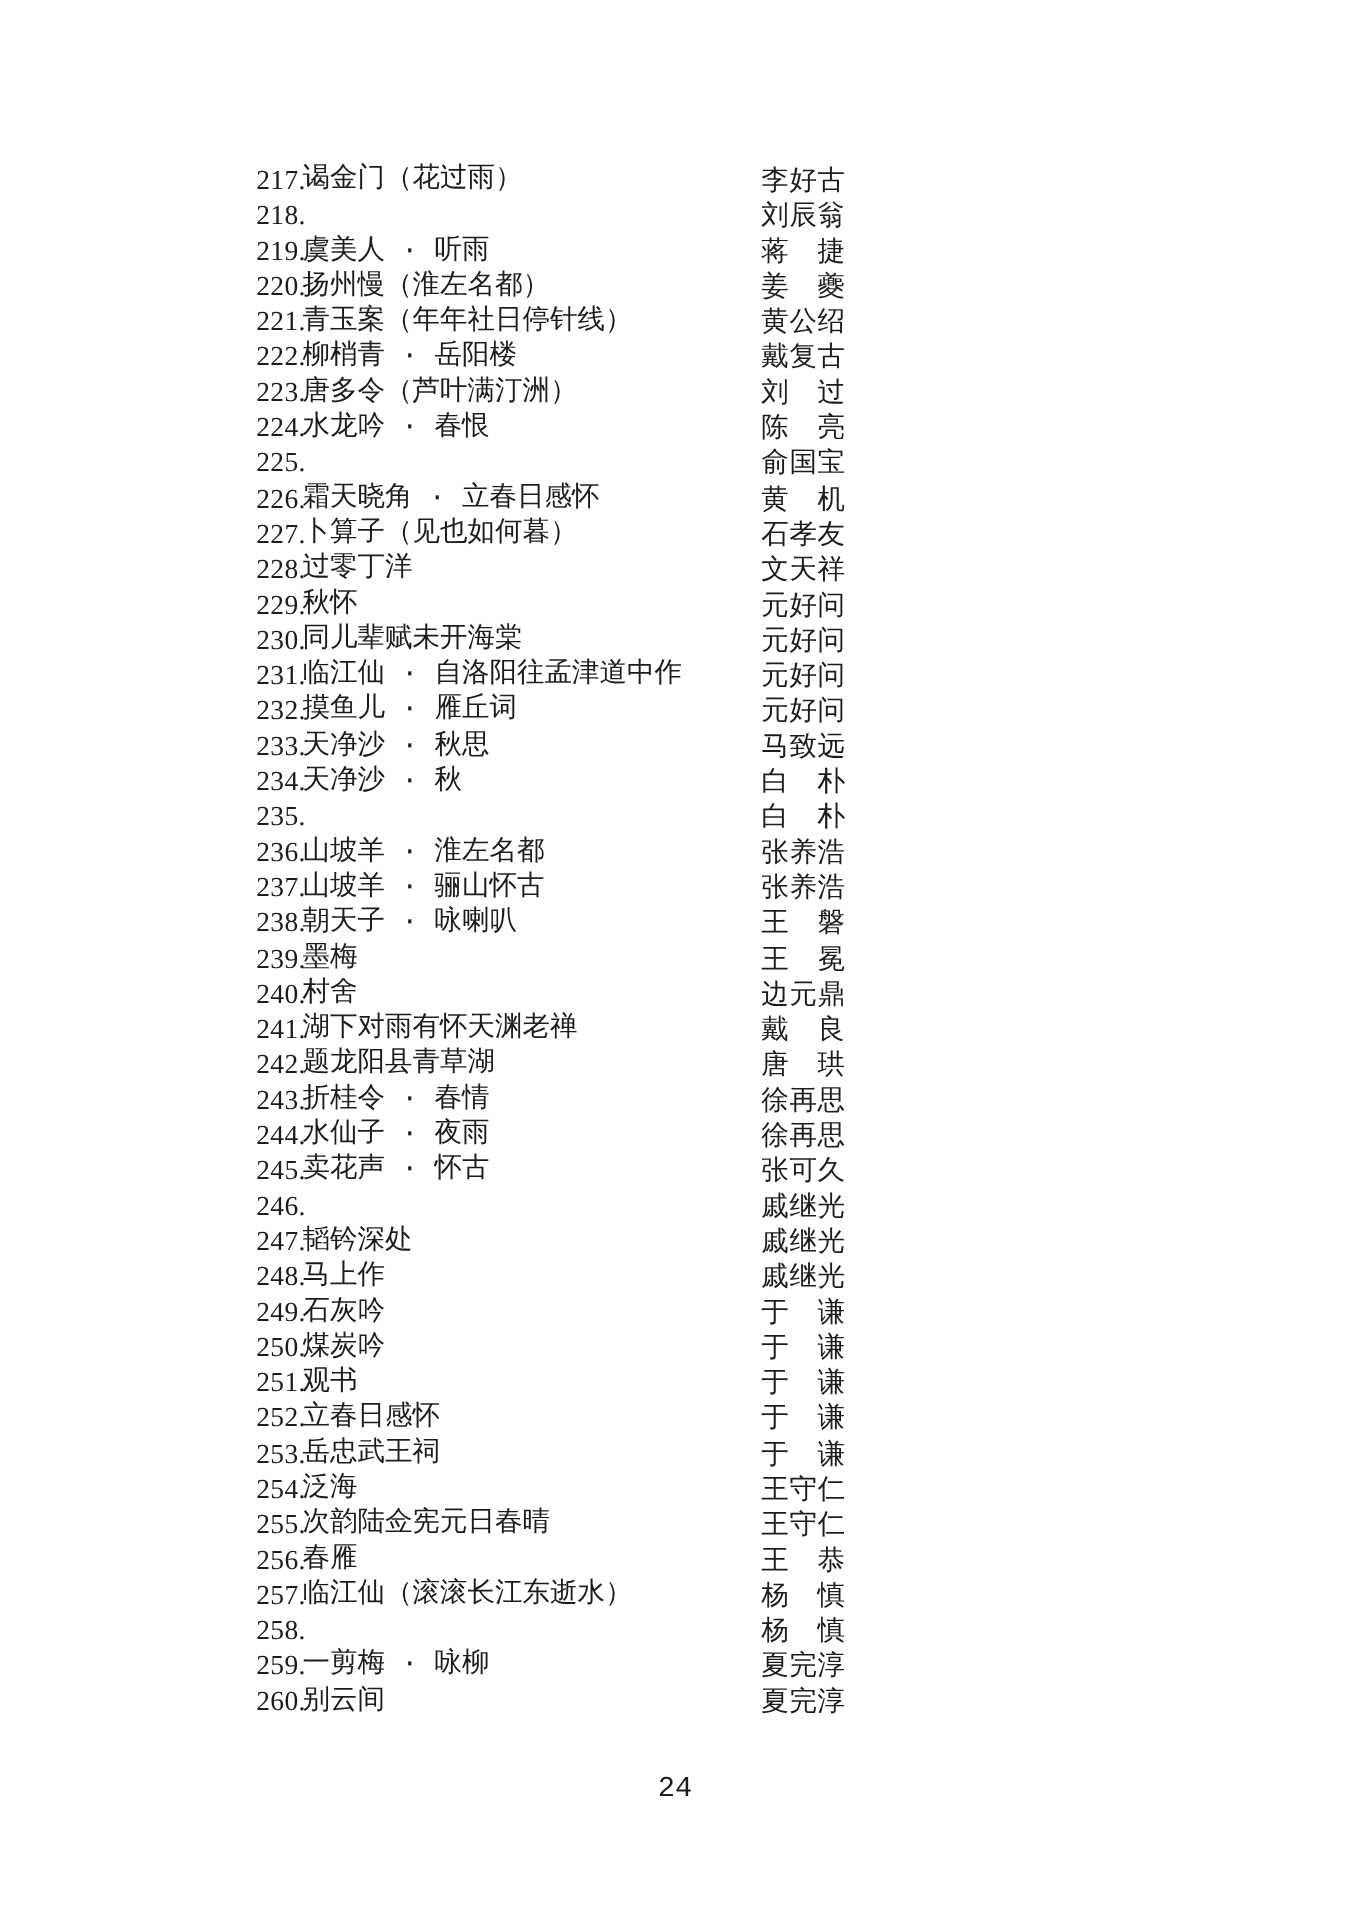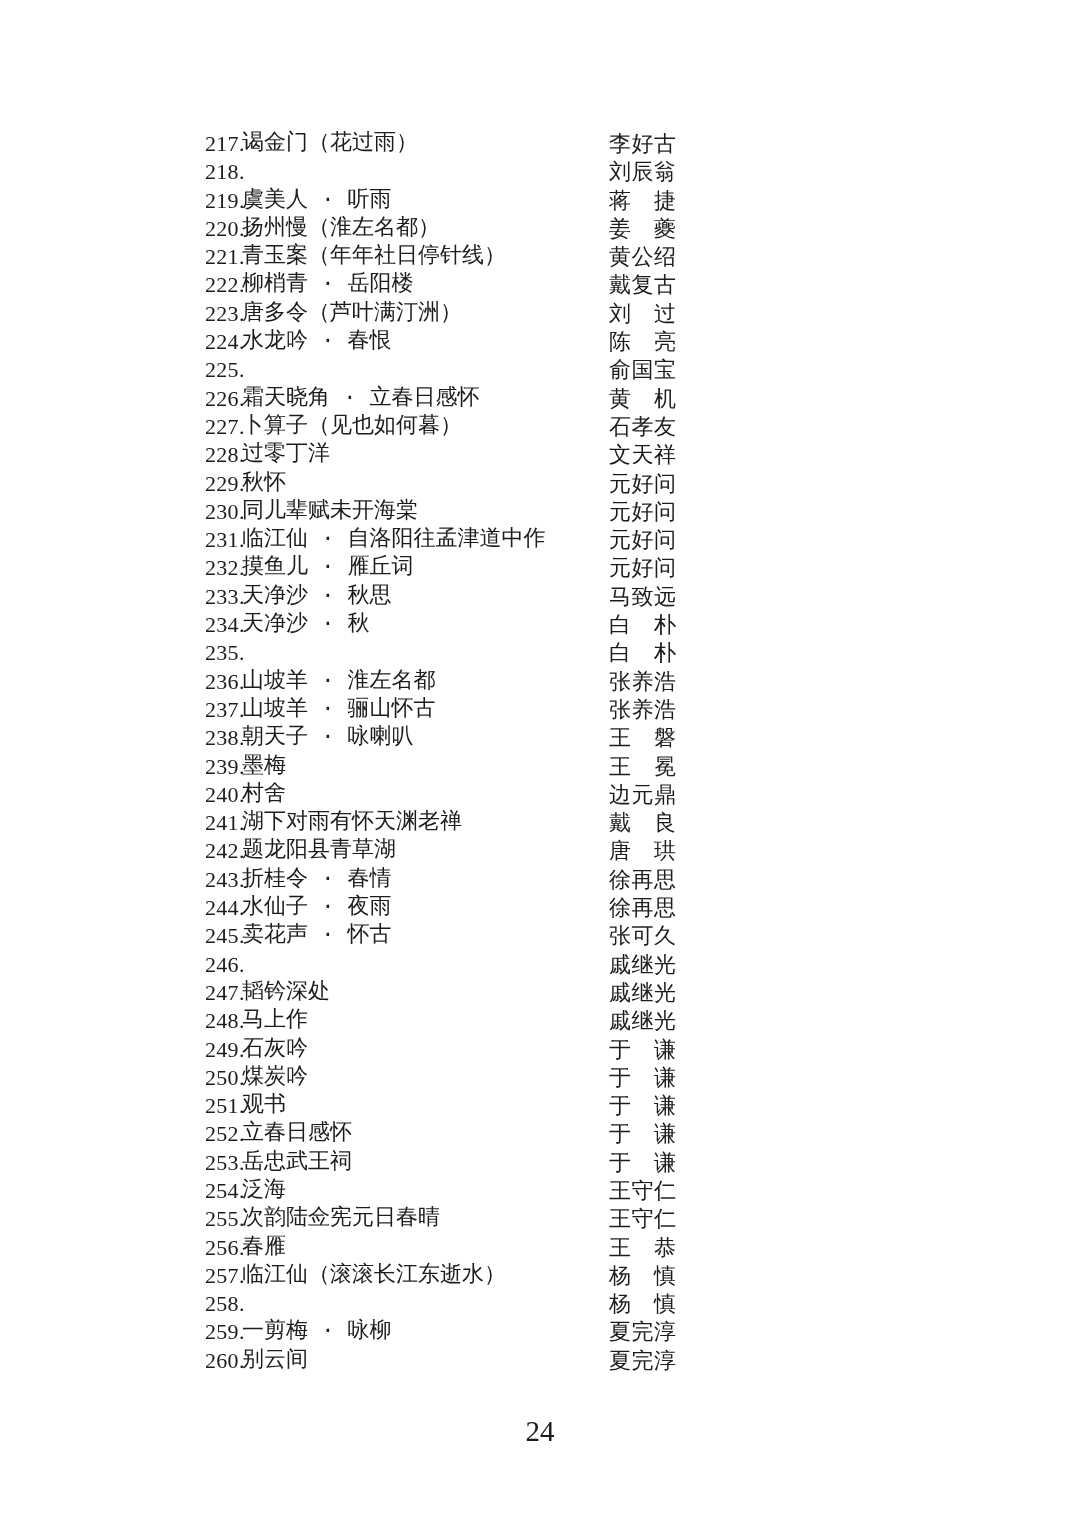--- a/index.html
+++ b/index.html
@@ -47,22 +47,23 @@
     text-align: justify;
     text-align-last: justify;
     -moz-text-align-last: justify;
   }
   .page-number {
     position: absolute;
     top: 1417px;
     left: 0;
     width: 100%;
     text-align: center;
-    font-size: 29px;
+    font-size: 23px;
     line-height: 28px;
+    font-family: Liberation Mono, monospace;
   }
 </style>
 </head>
 <body>
 
 <div class="page">
 
   <div class="toc">
       <div class="toc-row">
       <span class="toc-num">217.</span>

